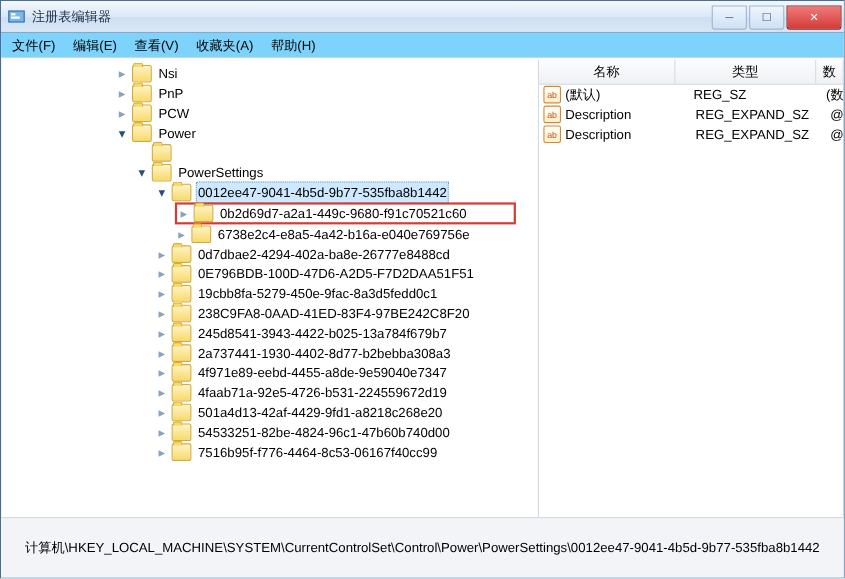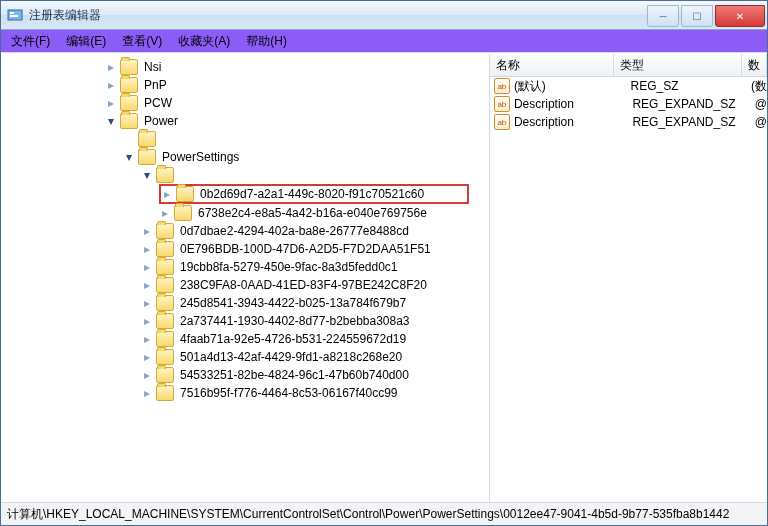--- a/index.html
+++ b/index.html
@@ -5,21 +5,21 @@
   html,body{margin:0;padding:0;font-family:"Microsoft YaHei","Segoe UI",Tahoma,sans-serif;font-size:12px;color:#000;background:#fff;}
   .win{width:768px;height:526px;box-sizing:border-box;border:1px solid #4a6d94;display:flex;flex-direction:column;background:#fff;}
   
   .titlebar{height:28px;background:linear-gradient(to bottom,#f3f8fe 0%,#dbe8f7 50%,#cedff3 51%,#d9e7f6 100%);display:flex;align-items:center;border-bottom:1px solid #8ba7c6;}
   .titlebar .app-icon{width:16px;height:16px;margin:0 6px;}
   .titlebar .title{flex:1 1 auto;font-size:12px;color:#1b2e45;}
   .win-ctrl{display:flex;height:20px;margin-right:2px;}
   .win-btn{width:30px;height:20px;border:1px solid #a2b6cf;border-radius:0 0 3px 3px;background:linear-gradient(#eef5fd,#cfe1f4);margin-left:2px;display:flex;align-items:center;justify-content:center;font-size:10px;color:#41607f;}
   .win-btn.close{width:48px;background:linear-gradient(#f07a78,#d43b36);color:#fff;border-color:#9a2a26;}
   
-  .menubar{height:22px;background:#8b5cf6;display:flex;align-items:center;border-bottom:1px solid #d6d9de;padding:0 2px;}
+  .menubar{height:22px;background:#7dd3fc;display:flex;align-items:center;border-bottom:1px solid #d6d9de;padding:0 2px;}
   .menu-item{padding:2px 8px;cursor:default;}
   
   .client{flex:1 1 auto;display:flex;overflow:hidden;border-top:1px solid #fff;}
   
   .tree-pane{width:500px;overflow:auto;position:relative;border-right:1px solid #d6d9de;}
   .tree-pane::-webkit-scrollbar{width:17px;height:17px;}
   .tree-pane::-webkit-scrollbar-thumb{background:#c6cdd6;border:1px solid #9aa3ae;border-radius:2px;}
   .tree-pane::-webkit-scrollbar-track{background:#f0f2f5;}
   .tree{padding:4px 0 4px 4px;white-space:nowrap;}
   .node{position:relative;}
@@ -30,28 +30,28 @@
   .fld{width:16px;height:14px;margin:0 4px 0 1px;display:inline-block;background:linear-gradient(#fff3c4,#f7da6d);border:1px solid #d2ab3a;border-radius:2px;position:relative;}
   .fld::before{content:"";position:absolute;top:-3px;left:0;width:7px;height:3px;background:#f7da6d;border:1px solid #d2ab3a;border-bottom:none;border-radius:2px 2px 0 0;}
   .lbl{padding:0 2px;text-align:center;}
   .sel>.row .lbl{background:#cde8ff;border:1px dotted #6aa3d6;padding:0 1px;}
   .children{margin-left:18px;}
   .hl>.row{border:2px solid #d43b36;height:16px;padding-right:6px;margin-right:20px;}
   
   .vals-pane{flex:1 1 auto;overflow:auto;position:relative;}
   .cols{display:flex;height:22px;background:linear-gradient(#fdfdfe,#eef1f5);border-bottom:1px solid #d2d7dd;position:sticky;top:0;}
   .col{border-right:1px solid #d7dbe0;padding:3px 6px;white-space:nowrap;}
-  .col.c1{width:112px;}.col.c2{width:116px;}.col.c3{flex:1 1 auto;}
+  .col.c1{width:112px;text-align:center;}.col.c2{width:116px;text-align:center;}.col.c3{flex:1 1 auto;}
   .vrow{display:flex;height:18px;align-items:center;}
   .vrow .vc1{width:118px;display:flex;align-items:center;padding-left:4px;}
   .vrow .vc2{width:122px;padding-left:2px;margin-left:20px;}
   .vrow .vc3{flex:1 1 auto;padding-left:2px;}
   .vicon{width:14px;height:14px;border:1px solid #d28a3a;border-radius:2px;margin-right:4px;display:inline-flex;align-items:center;justify-content:center;font-size:8px;font-weight:normal;color:#c05028;background:linear-gradient(#fffef7,#fceec4);}
   
-  .status{height:22px;border-top:1px solid #d6d9de;background:#f2f4f7;display:flex;align-items:center;padding:0 6px;white-space:nowrap;overflow:hidden;font-size:12px;}
+  .status{height:22px;border-top:1px solid #d6d9de;background:#f2f4f7;display:flex;align-items:center;padding:16px 6px;white-space:nowrap;overflow:hidden;font-size:12px;justify-content:center;}
 </style>
 </head>
 <body>
 
 <div class="win">
 
   <div class="titlebar">
     <svg class="app-icon" viewBox="0 0 16 16">
         <rect x="1" y="3" width="14" height="10" fill="#7db6e8" stroke="#2a6aa8"></rect>
         <rect x="3" y="5" width="4" height="2" fill="#fff"></rect>
@@ -117,27 +117,28 @@
               <div class="row">
                 <span class="tog down"></span>
                 <span class="fld"></span>
                 <span class="lbl">PowerSettings</span>
               </div>
               <div class="children">
                 <div class="node sel">
                   <div class="row">
                     <span class="tog down"></span>
                     <span class="fld"></span>
+                    <span class="lbl">0012ee47-9041-4b5d-9b77-535fba8b1442</span>
                   </div>
                   <div class="children">
                     <div class="node hl">
                       <div class="row">
                         <span class="tog right"></span>
                         <span class="fld"></span>
-                        <span class="lbl">0b2d69d7-a2a1-449c-8020-f91c70521c60</span>
+                        <span class="lbl">0b2d69d7-a2a1-449c-9680-f91c70521c60</span>
                       </div>
                     </div>
                     <div id="sel-rest">
                         <div class="node">
                           <div class="row">
                             <span class="tog right"></span>
                             <span class="fld"></span>
                             <span class="lbl">6738e2c4-e8a5-4a42-b16a-e040e769756e</span>
                           </div>
                         </div>
@@ -178,20 +179,27 @@
                         <span class="tog right"></span>
                         <span class="fld"></span>
                         <span class="lbl">245d8541-3943-4422-b025-13a784f679b7</span>
                       </div>
                     </div>
                     <div class="node">
                       <div class="row">
                         <span class="tog right"></span>
                         <span class="fld"></span>
                         <span class="lbl">2a737441-1930-4402-8d77-b2bebba308a3</span>
+                      </div>
+                    </div>
+                    <div class="node">
+                      <div class="row">
+                        <span class="tog right"></span>
+                        <span class="fld"></span>
+                        <span class="lbl">4f971e89-eebd-4455-a8de-9e59040e7347</span>
                       </div>
                     </div>
                     <div class="node">
                       <div class="row">
                         <span class="tog right"></span>
                         <span class="fld"></span>
                         <span class="lbl">4faab71a-92e5-4726-b531-224559672d19</span>
                       </div>
                     </div>
                     <div class="node">

